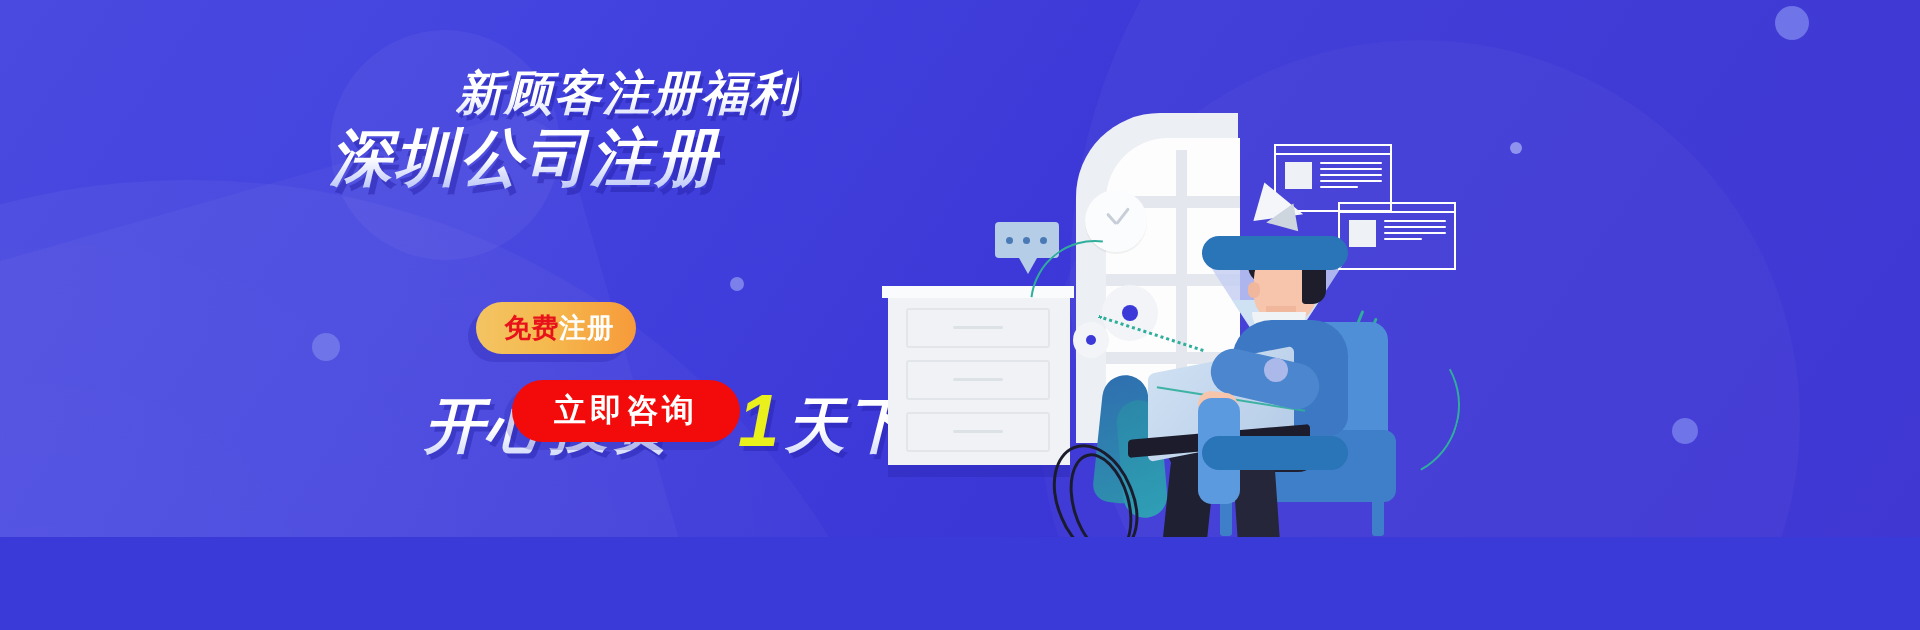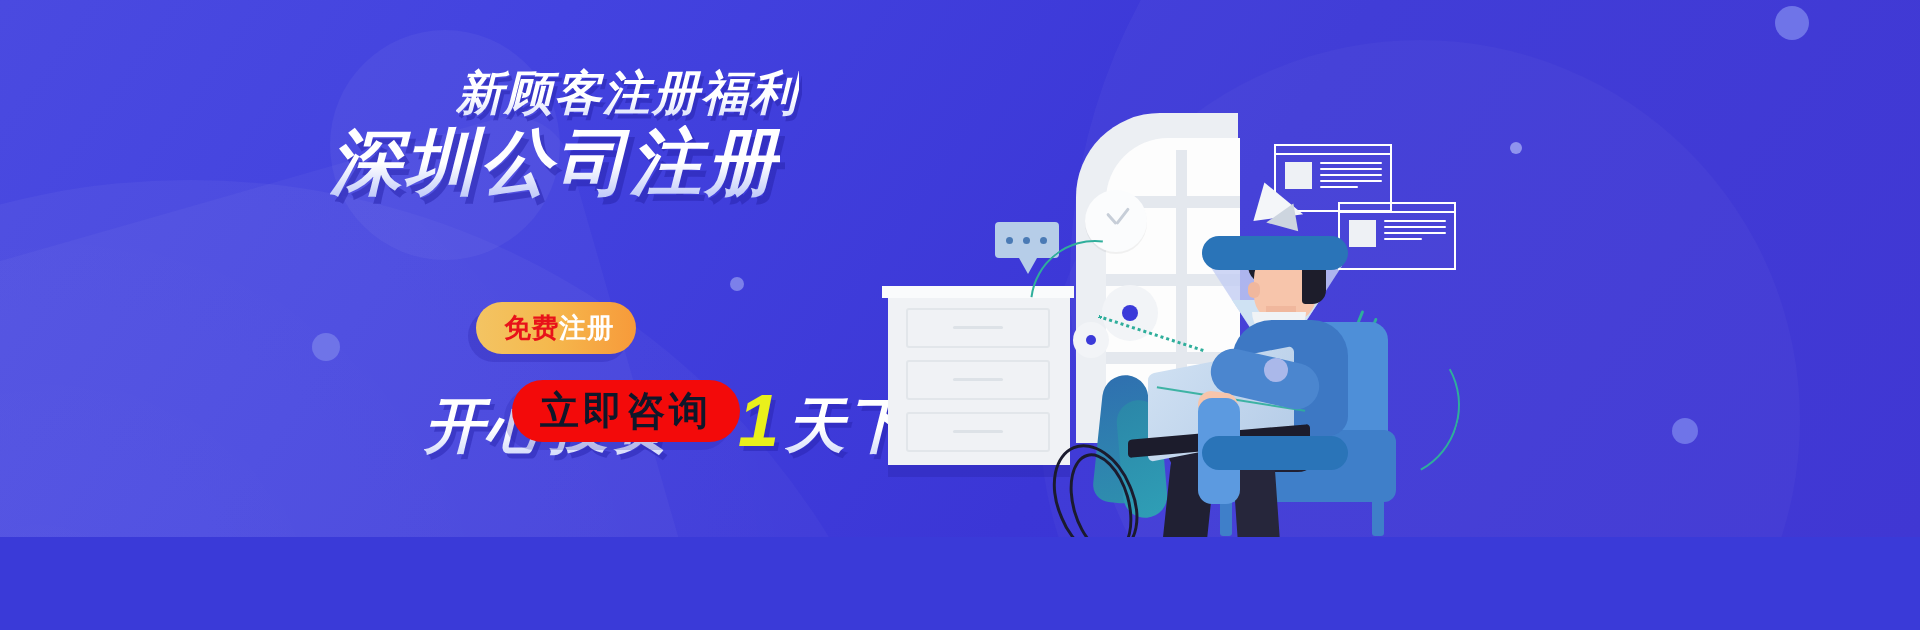--- a/index.html
+++ b/index.html
@@ -56,21 +56,21 @@
     background:linear-gradient(180deg,#ffffff 0%,#ffffff 55%,#cfd6fb 100%);
     -webkit-background-clip:text;background-clip:text;
     -webkit-text-fill-color:transparent;
     text-shadow:0 0 0 rgba(0,0,0,0);
     filter:drop-shadow(3px 5px 0 rgba(40,36,175,.55));
     white-space:nowrap;
   }
 
   .headline{
     position:absolute;left:330px;top:125px;
-    font-size:72px;font-weight:bold;font-style:italic;letter-spacing:3px;
+    font-size:62px;font-weight:bold;font-style:italic;letter-spacing:3px;
     line-height:1.05;
     background:linear-gradient(180deg,#ffffff 0%,#ffffff 50%,#b9c4f8 100%);
     -webkit-background-clip:text;background-clip:text;
     -webkit-text-fill-color:transparent;
     filter:drop-shadow(5px 7px 0 rgba(38,33,170,.5));
     white-space:nowrap;
   }
 
   .pill{
     position:absolute;left:476px;top:302px;
@@ -99,21 +99,21 @@
   .subline .num{
     color:#e9f01b;font-size:74px;margin:0 4px;
     filter:drop-shadow(4px 5px 0 rgba(38,33,170,.45));
   }
 
   .cta{
     position:absolute;left:512px;top:380px;
     width:228px;height:62px;border:0;cursor:pointer;
     border-radius:31px;
     background:#f30a0a;
-    color:#0f172a;font-size:39px;font-weight:bold;letter-spacing:4px;
+    color:#ffffff;font-size:32px;font-weight:bold;letter-spacing:4px;
     font-family:"Liberation Sans","DejaVu Sans",sans-serif;
     box-shadow:-8px 8px 0 rgba(38,33,170,.22);
   }
 
   
   .illus{position:absolute;left:880px;top:0;width:1040px;height:630px;}
   .floor{
     position:absolute;left:10px;top:556px;width:640px;height:3px;
     background:rgba(255,255,255,.35);
   }

